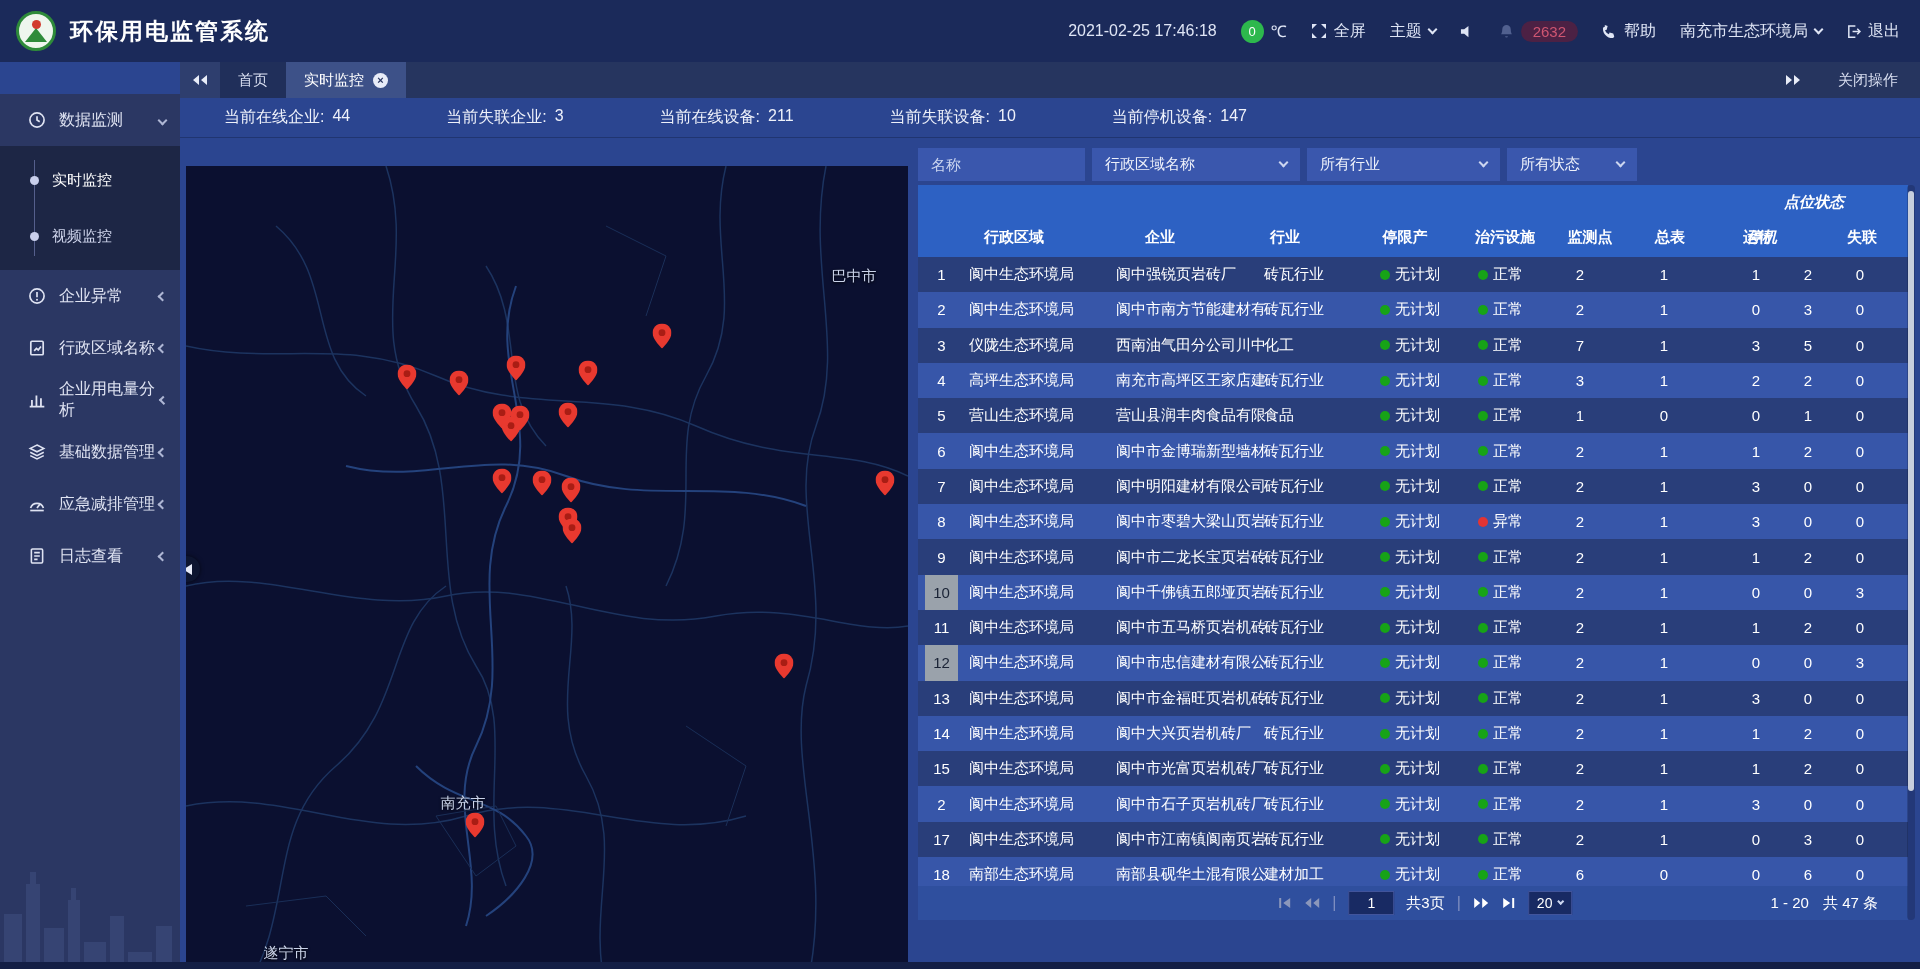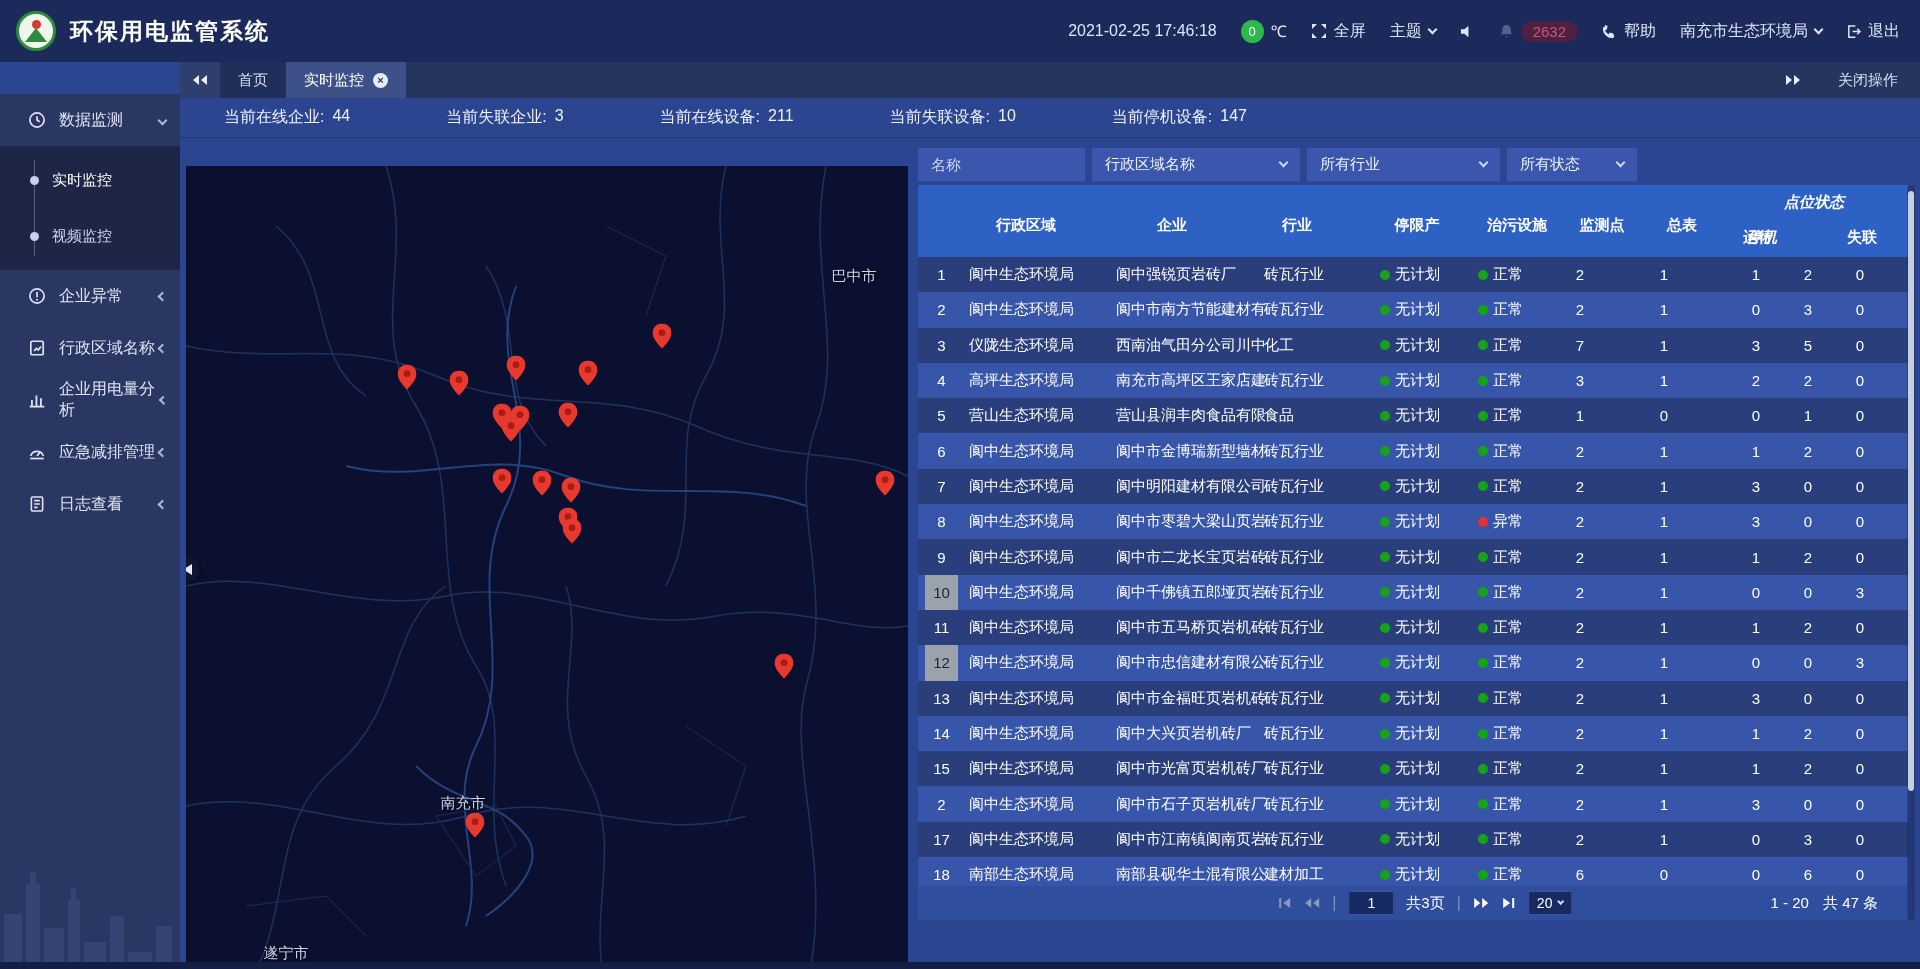--- a/index.html
+++ b/index.html
@@ -79,21 +79,21 @@
   .f-box { height:33px; background:#3a57ad; display:flex; align-items:center; justify-content:space-between;
            padding:0 13px; color:#eef1fa; font-size:15px; cursor:pointer; }
   .f-input { width:167px; height:33px; background:#3a57ad; border:none; outline:none;
              color:#eef1fa; font-size:15px; padding:0 13px; font-family:inherit; }
   .f-input::placeholder { color:#ccd6f0; opacity:1; }
   .f-box .chev { border-color:#ccd6f0; }
 
   
   .panel { position:absolute; left:918px; top:185px; width:990px; height:735px; z-index:6; }
   .thead { position:relative; height:72px; background:#2d61c3; color:#ffffff; font-size:15px; font-weight:bold; }
-  .th { position:absolute; transform:translateX(-50%); top:4px; line-height:72px;margin-left:12px; }
+  .th { position:absolute; transform:translateX(-50%); top:16px; line-height:72px; }
   .th-group { position:absolute; transform:translateX(-50%); top:8px; font-style:italic; }
   .th-sub { position:absolute; transform:translateX(-50%); bottom:10px; }
   .tbody { position:absolute; top:72px; left:0; width:990px; height:629px; overflow:hidden; }
   .row { position:relative; height:35.3px; font-size:15px; color:#ffffff; cursor:pointer; }
   .row.odd  { background:#293e7a; }
   .row.even { background:#3756a9; }
   .cell { position:absolute; top:0; height:100%; display:flex; align-items:center; white-space:nowrap; }
   .cell.c-center { transform:translateX(-50%); }
   .num-cell { position:absolute; left:7px; top:0; width:33px; height:100%;
               display:flex; align-items:center; justify-content:center; }
@@ -234,20 +234,31 @@
           <span class="lbl">行政区域名称</span>
           <span class="s-chev left"></span>
         </div>
         <div class="side-item">
           <span class="icon-svg">
             <svg width="18" height="18" viewBox="0 0 16 16" fill="none" stroke="#dfe3f2" stroke-width="1.6">
               <path d="M3.5 13V8M7.5 13V4M11.5 13V6.5M1.5 13.8h13"></path>
             </svg>
           </span>
           <span class="lbl">企业用电量分析</span>
+          <span class="s-chev left"></span>
+        </div>
+        <div class="side-item">
+          <span class="icon-svg">
+            <svg width="18" height="18" viewBox="0 0 16 16" fill="none" stroke="#dfe3f2" stroke-width="1.4">
+              <path d="M8 1.8l6 3-6 3-6-3z"></path>
+              <path d="M2 8.2l6 3 6-3"></path>
+              <path d="M2 11.2l6 3 6-3"></path>
+            </svg>
+          </span>
+          <span class="lbl">基础数据管理</span>
           <span class="s-chev left"></span>
         </div>
         <div class="side-item">
           <span class="icon-svg">
             <svg width="18" height="18" viewBox="0 0 16 16" fill="none" stroke="#dfe3f2" stroke-width="1.5">
               <path d="M2.3 11.5a6 6 0 0111.4 0"></path>
               <path d="M8 11.5l2.8-3.6"></path>
               <path d="M2 13.8h12"></path>
             </svg>
           </span>

